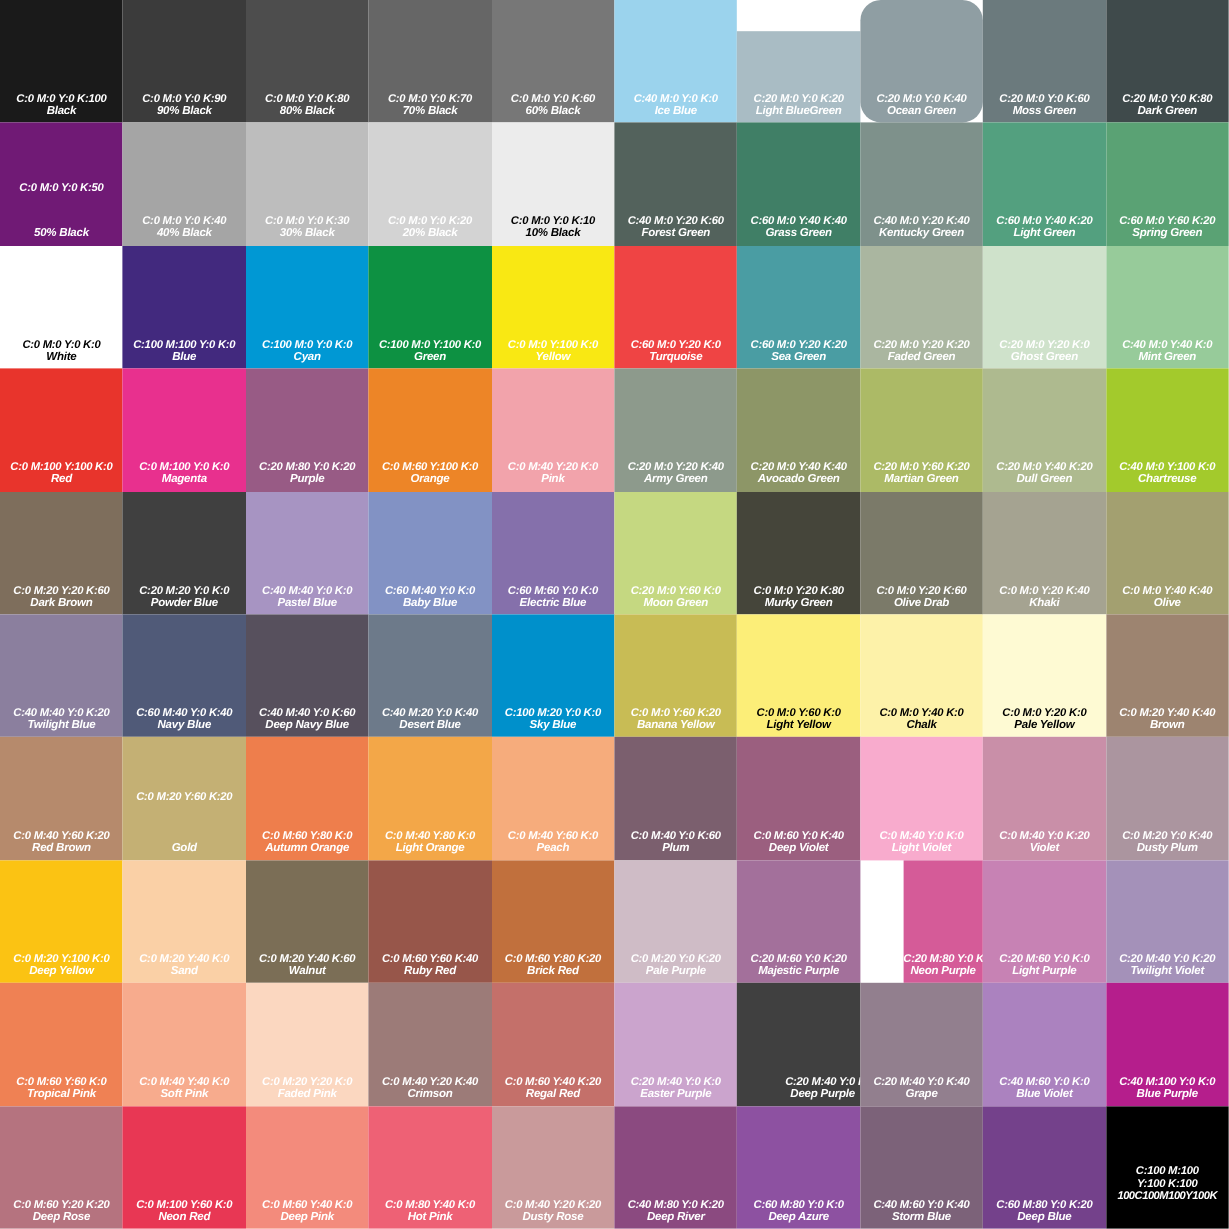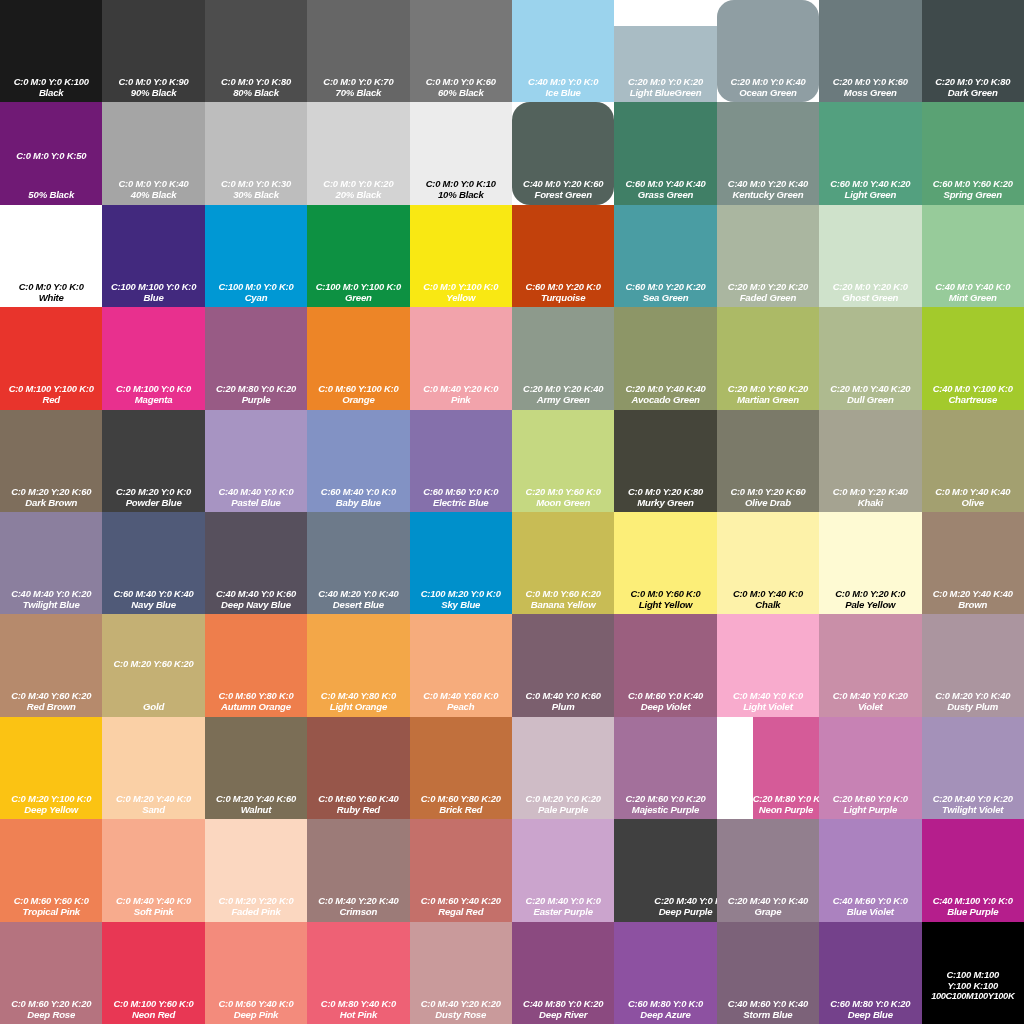--- a/index.html
+++ b/index.html
@@ -125,21 +125,21 @@
       <span class="swatch-name">30% Black</span>
     </div>
     <div class="swatch dark" style="background: rgb(211, 211, 211);">
       <span class="swatch-cmyk">C:0 M:0 Y:0 K:20</span>
       <span class="swatch-name">20% Black</span>
     </div>
     <div class="swatch light" style="background: rgb(236, 236, 236);">
       <span class="swatch-cmyk">C:0 M:0 Y:0 K:10</span>
       <span class="swatch-name">10% Black</span>
     </div>
-    <div class="swatch dark" style="background: rgb(83, 98, 92); border-radius: 18px;">
+    <div class="swatch dark" style="background: rgb(83, 98, 92);">
       <span class="swatch-cmyk">C:40 M:0 Y:20 K:60</span>
       <span class="swatch-name">Forest Green</span>
     </div>
     <div class="swatch dark" style="background: rgb(64, 127, 102);">
       <span class="swatch-cmyk">C:60 M:0 Y:40 K:40</span>
       <span class="swatch-name">Grass Green</span>
     </div>
     <div class="swatch dark" style="background: rgb(126, 145, 139);">
       <span class="swatch-cmyk">C:40 M:0 Y:20 K:40</span>
       <span class="swatch-name">Kentucky Green</span>
@@ -165,21 +165,21 @@
       <span class="swatch-name">Cyan</span>
     </div>
     <div class="swatch dark" style="background: rgb(13, 145, 66);">
       <span class="swatch-cmyk">C:100 M:0 Y:100 K:0</span>
       <span class="swatch-name">Green</span>
     </div>
     <div class="swatch dark" style="background: rgb(249, 232, 19);">
       <span class="swatch-cmyk">C:0 M:0 Y:100 K:0</span>
       <span class="swatch-name">Yellow</span>
     </div>
-    <div class="swatch dark" style="background: #c2410c;">
+    <div class="swatch dark" style="background: #ef4444;">
       <span class="swatch-cmyk">C:60 M:0 Y:20 K:0</span>
       <span class="swatch-name">Turquoise</span>
     </div>
     <div class="swatch dark" style="background: rgb(74, 157, 163);">
       <span class="swatch-cmyk">C:60 M:0 Y:20 K:20</span>
       <span class="swatch-name">Sea Green</span>
     </div>
     <div class="swatch dark" style="background: rgb(170, 182, 160);">
       <span class="swatch-cmyk">C:20 M:0 Y:20 K:20</span>
       <span class="swatch-name">Faded Green</span>

